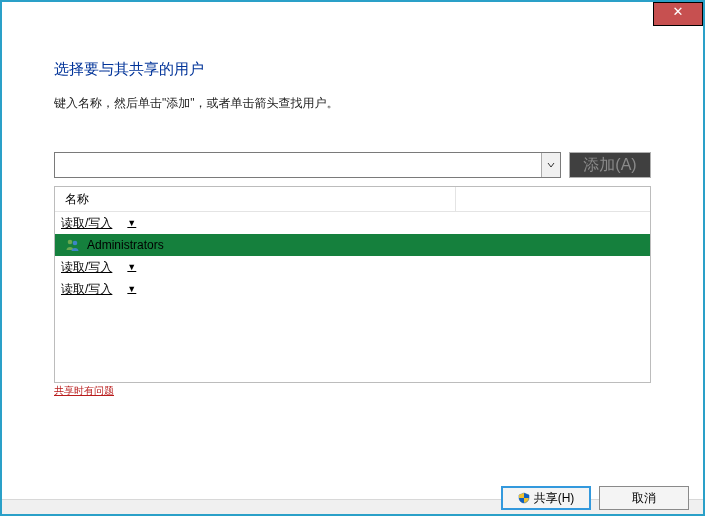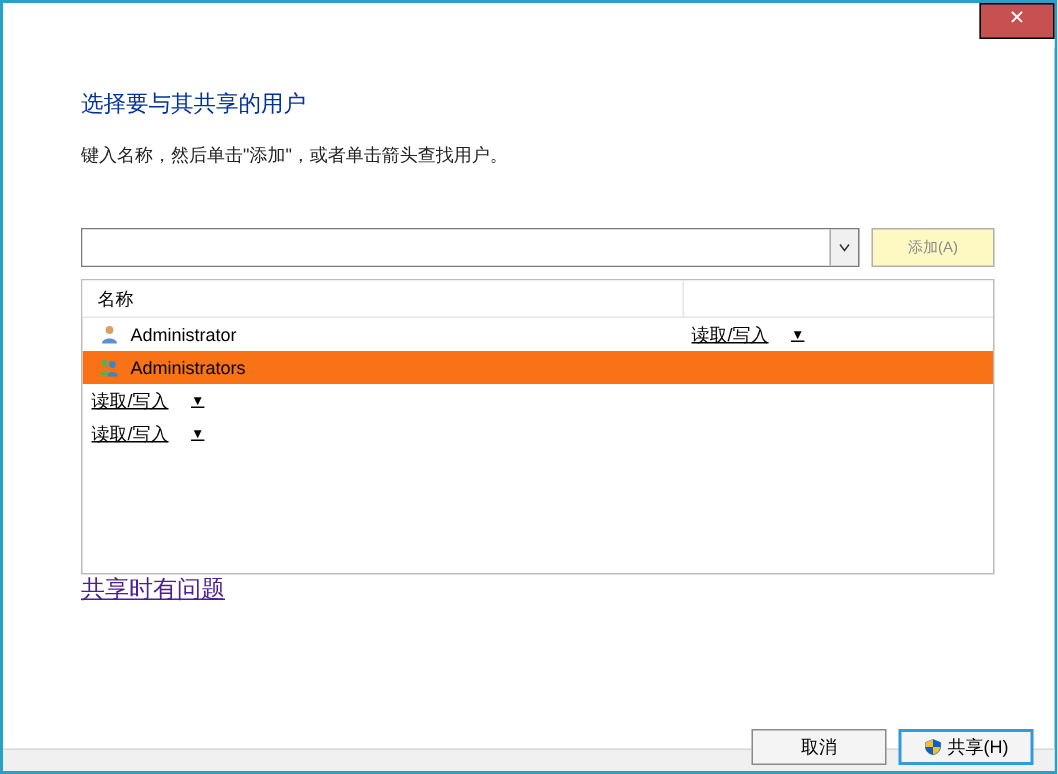--- a/index.html
+++ b/index.html
@@ -59,21 +59,21 @@
     height: 16px;
     display: inline-flex;
     align-items: center;
     justify-content: center;
   }
   .header-title {
     font-size: 13px;
     color: #222;
   }
   .content {
-    padding: 20px 40px 0 52px;
+    padding: 20px 52px 0 52px;
   }
   .main-heading {
     color: #003399;
     font-size: 15px;
     font-weight: normal;
     margin: 8px 0 16px 0;
   }
   .sub-text {
     color: #222;
     font-size: 12px;
@@ -105,23 +105,23 @@
     background: #f0f0f0;
     display: flex;
     align-items: center;
     justify-content: center;
     cursor: pointer;
   }
   .add-btn {
     width: 82px;
     height: 26px;
     border: 1px solid #b0b0b0;
-    background: #fef9c3;
+    background: #404040;
     color: #8a8a8a;
-    font-size: 10px;
+    font-size: 16px;
     font-family: inherit;
     cursor: default;
   }
   .list {
     border: 1px solid #bcbcbc;
     background: #fff;
     text-align: right;
   }
   .list-header {
     display: flex;
@@ -150,21 +150,21 @@
     height: 170px;
     overflow: auto;
   }
   .row {
     display: flex;
     height: 22px;
     align-items: center;
     font-size: 12px;
   }
   .row.selected {
-    background: #f97316;
+    background: #15803d;
   }
   .row .col-name {
     border-right: none;
     display: flex;
     align-items: center;
     gap: 6px;
   }
   .row .col-perm {
     display: flex;
     align-items: center;
@@ -177,23 +177,23 @@
     display: inline-flex;
     align-items: center;
     justify-content: center;
   }
   .arrow-down {
     display: inline-block;
     font-size: 9px;
     color: #000;
   }
   .help-link {
-    color: #4c1d95;
+    color: #b91c1c;
     text-decoration: underline;
-    font-size: 16px;
+    font-size: 10px;
     cursor: pointer;
     display: inline-block;
   }
   .footer {
     position: absolute;
     bottom: 0;
     left: 0;
     right: 0;
     height: 14px;
     background: #f0f0f0;
@@ -255,29 +255,20 @@
       </div>
       <button class="add-btn" disabled="">添加(A)</button>
     </div>
 
     <div class="list">
       <div class="list-header">
         <div class="col-name">名称</div>
       </div>
       <div class="list-body" id="list-body">
           <div class="row">
-            <div class="col-name">
-              <span class="user-icon">
-                <svg width="16" height="16" viewBox="0 0 16 16">
-                  <circle cx="8" cy="5" r="2.6" fill="#d9a066"></circle>
-                  <path d="M3 14 C3 9.5 13 9.5 13 14 Z" fill="#5b8fd6"></path>
-                </svg>
-              </span>
-              <span>Administrator</span>
-            </div>
             <div class="col-perm">
               <span>读取/写入</span>
               <span class="arrow-down">▼</span>
             </div>
           </div>
           <div class="row selected">
             <div class="col-name">
               <span class="user-icon">
                 <svg width="16" height="16" viewBox="0 0 16 16">
                   <circle cx="5" cy="5" r="2.3" fill="#6aa84f"></circle>
@@ -301,29 +292,29 @@
               <span class="arrow-down">▼</span>
             </div>
           </div>
         </div>
     </div>
 
     <a class="help-link">共享时有问题</a>
   </div>
 
   <div class="footer">
-    <button class="footer-btn">
-      <span>取消</span>
-    </button>
     <button class="footer-btn primary">
       <span class="shield">
         <svg width="12" height="12" viewBox="0 0 12 12">
           <path d="M6 1 L11 3 V6 C11 9 8 11 6 11 C4 11 1 9 1 6 V3 Z" fill="#f0c030" stroke="#1060c0" stroke-width="0.5"></path>
           <path d="M6 1 L11 3 V6 L6 6 Z" fill="#1060c0"></path>
           <path d="M6 6 L1 6 V3 L6 1 Z" fill="#f0c030"></path>
           <path d="M6 6 L6 11 C4 11 1 9 1 6 Z" fill="#1060c0"></path>
         </svg>
       </span>
       <span>共享(H)</span>
     </button>
+    <button class="footer-btn">
+      <span>取消</span>
+    </button>
   </div>
 
 </div>
 
 </body></html>

